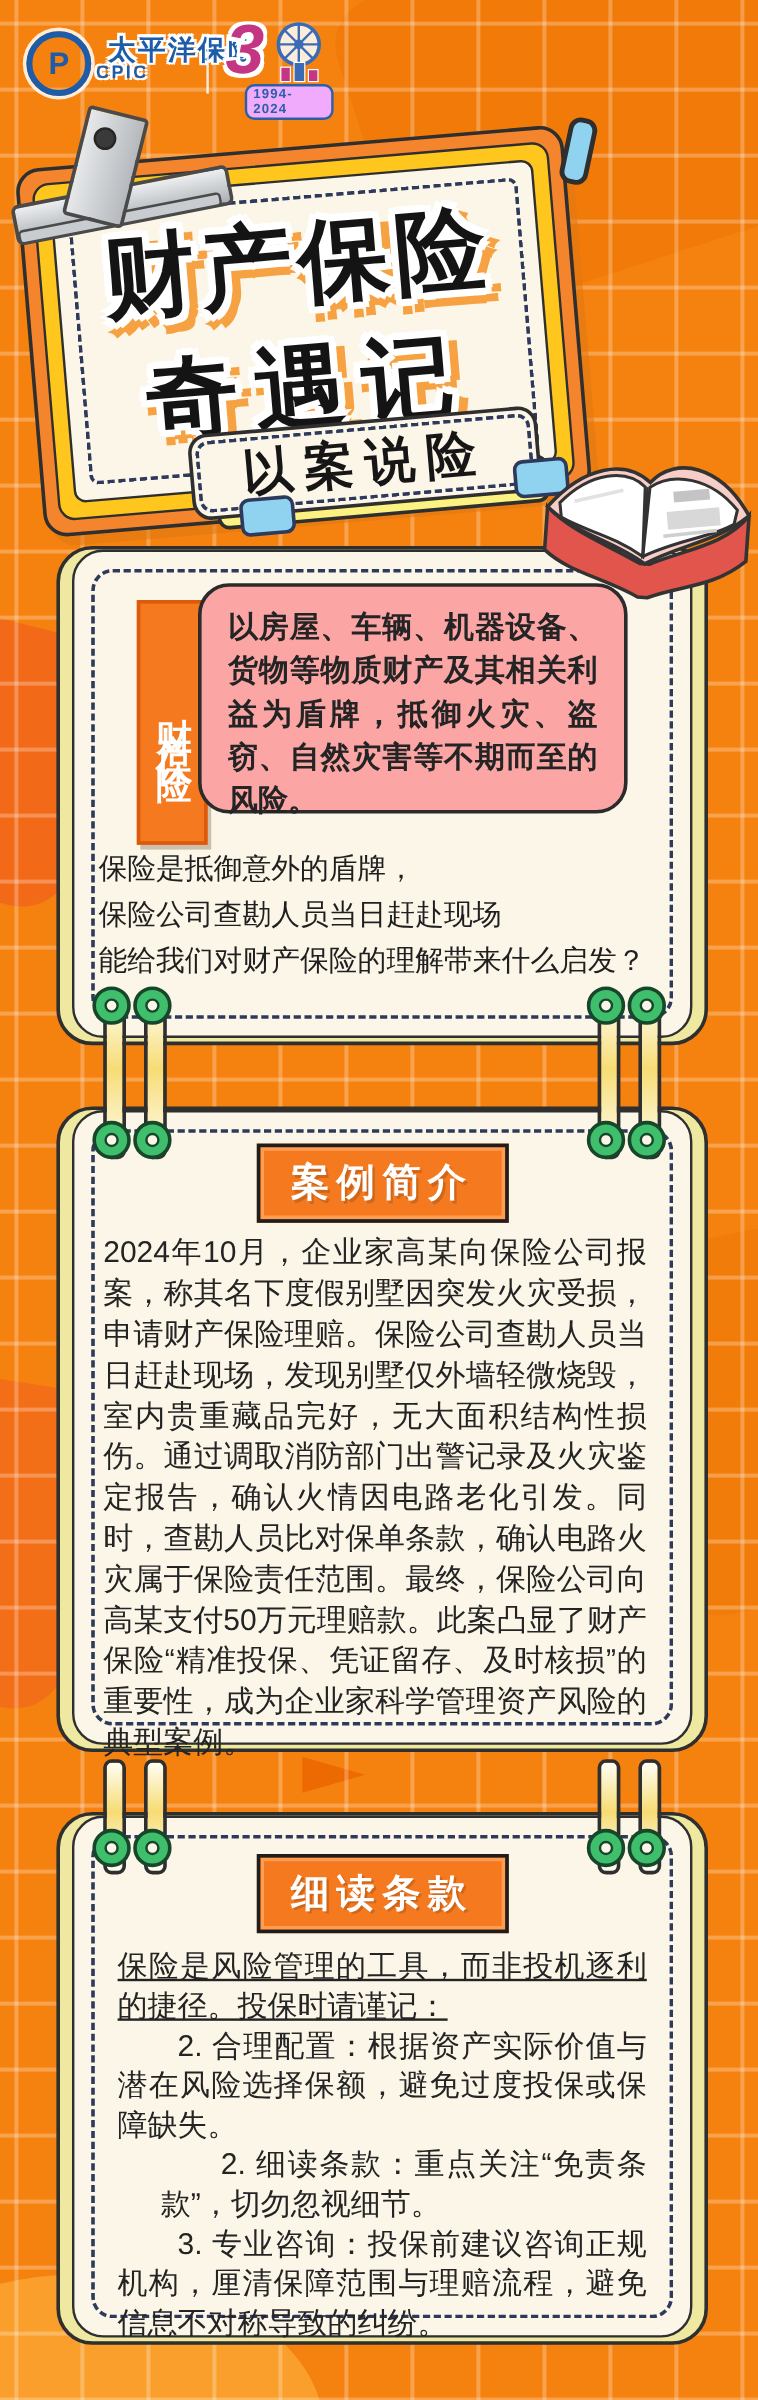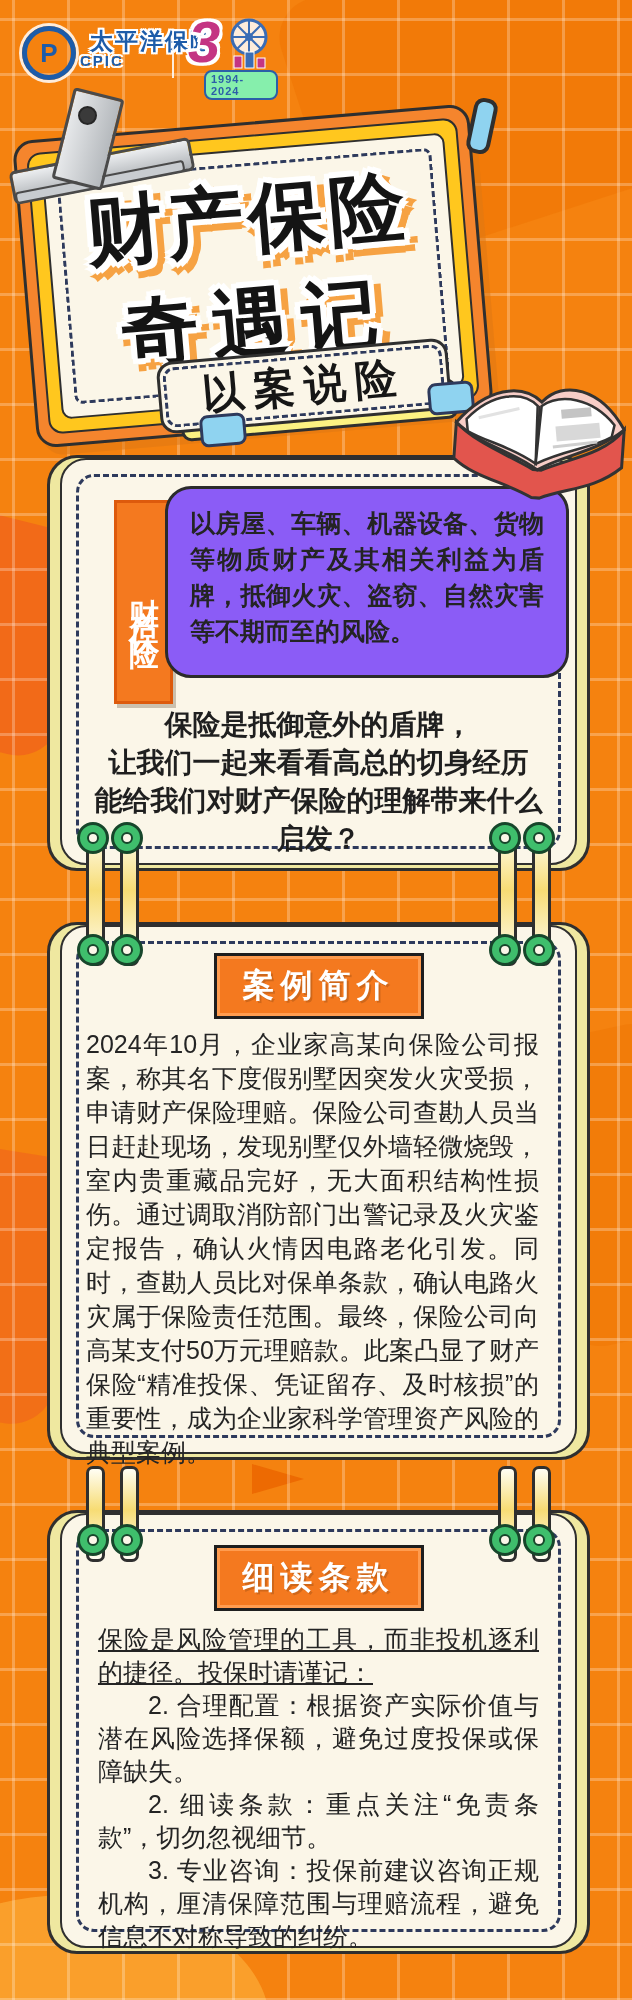--- a/index.html
+++ b/index.html
@@ -64,25 +64,25 @@
   .clip-bar { position:absolute; left:0; top:58px; width:178px; height:28px; transform:rotate(-11deg);
     background:linear-gradient(180deg,#ECEEF0,#ACB0B4); border:3px solid #4A4A4A; border-radius:6px; }
   .clip-bar-line { position:absolute; left:4px; top:80px; width:168px; height:8px; transform:rotate(-11deg);
     background:#C8CCD0; border:2px solid #4A4A4A; border-radius:4px; }
   
   .v-tab { position:absolute; left:52px; top:40px; width:53px; height:198px; background:#F4791F;
     border:3px solid #DD5A0C; box-shadow:3px 4px 0 rgba(60,30,0,.25);
     display:flex; align-items:center; justify-content:center;
     writing-mode:vertical-rl; text-orientation:upright; letter-spacing:14px;
     color:#FFFFFF; font-size:30px; font-weight:900; }
-  .def-box { position:absolute; left:103px; top:26px; width:404px; height:192px; box-sizing:border-box;
-    background:#8b5cf6; border:3px solid #2B2B2B; border-radius:26px; padding:16px 22px;
+  .def-box { position:absolute; left:103px; top:26px; width:358px; height:192px; box-sizing:border-box;
+    background:#fca5a5; border:3px solid #2B2B2B; border-radius:26px; padding:16px 22px;
     color:#242424; font-size:25px; line-height:36px; font-weight:600; text-align:justify; }
-  .lead { position:absolute; left:20px; right:20px; top:246px; text-align:center;
-    color:#1F1F1F; font-size:28px; line-height:38px; font-weight:700; }
+  .lead { position:absolute; left:20px; right:20px; top:246px; 
+    color:#1F1F1F; font-size:24px; line-height:38px; font-weight:400; }
   
   .strap { position:absolute; width:13px; border-radius:7px;
     background:linear-gradient(180deg,#FFFEF4 0%,#F7DC74 45%,#FFFEF4 100%);
     border:3px solid #2F2F2F; z-index:5; }
   .grommet { position:absolute; width:26px; height:26px; border-radius:50%; background:#3FBE6C;
     border:3px solid #17462B; z-index:6; display:flex; align-items:center; justify-content:center; }
   .grommet-hole { width:8px; height:8px; border-radius:50%; background:#FBF6E8; border:2px solid #17462B; }
   
   .header { position:absolute; left:0; top:0; width:632px; height:100px; z-index:4; }
   .logo-circle { position:absolute; left:22px; top:26px; width:44px; height:44px; border-radius:50%;
@@ -90,21 +90,21 @@
     display:flex; align-items:center; justify-content:center;
     color:#1D5CA9; font-weight:900; font-size:26px; }
   .brand-text { position:absolute; left:78px; top:26px; color:#1D5CA9; font-weight:900; font-size:23px; letter-spacing:2px;
     text-shadow:-2px -2px 0 #fff,2px -2px 0 #fff,-2px 2px 0 #fff,2px 2px 0 #fff,0 2px 0 #fff,0 -2px 0 #fff,2px 0 0 #fff,-2px 0 0 #fff;padding-left:12px; }
   .brand-abbr { position:absolute; left:80px; top:52px; color:#1D5CA9; font-weight:900; font-size:15px; letter-spacing:2px;
     text-shadow:-2px -2px 0 #fff,2px -2px 0 #fff,-2px 2px 0 #fff,2px 2px 0 #fff; }
   .header-divider { position:absolute; left:172px; top:30px; width:2px; height:48px; background:rgba(255,255,255,.85); }
   .anniv { position:absolute; left:188px; top:8px; width:90px; height:86px; }
   .anniv-three { position:absolute; left:0; top:0; font-size:58px; font-weight:900; font-style:italic; color:#C43583;
     text-shadow:-3px -3px 0 #fff,3px -3px 0 #fff,-3px 3px 0 #fff,3px 3px 0 #fff,0 3px 0 #fff,0 -3px 0 #fff; }
-  .anniv-years { position:absolute; left:16px; top:62px; background:#86efac; border:2px solid #2B5FA8; border-radius:8px;
+  .anniv-years { position:absolute; left:16px; top:62px; background:#f0abfc; border:2px solid #2B5FA8; border-radius:8px;
     color:#2B5FA8; font-weight:900; font-size:11px; padding:1px 5px; letter-spacing:1px; }
   
   .book { position:absolute; left:448px; top:350px; width:184px; height:160px; z-index:6; transform:rotate(4deg); }
   
   .tri-flag { position:absolute; left:252px; top:1464px; width:0; height:0; z-index:1;
     border-top:15px solid transparent; border-bottom:15px solid transparent; border-left:52px solid #ED6A02; }
 </style>
 </head>
 <body>
 
@@ -179,21 +179,21 @@
   </svg>
 
   <div class="card" style="left:47px; top:455px; width:537px; height:410px;">
     <div class="card-face">
       <div class="card-dash"></div>
       <div class="card-content">
         <div class="v-tab">财产保险</div>
         <div class="def-box">以房屋、车辆、机器设备、货物等物质财产及其相关利益为盾牌，抵御火灾、盗窃、自然灾害等不期而至的风险。</div>
         <div class="lead">
           <div>保险是抵御意外的盾牌，</div>
-          <div>让我们一起来看看高总的切身经历</div>
+          <div>保险公司查勘人员当日赶赴现场</div>
           <div>能给我们对财产保险的理解带来什么启发？</div>
         </div>
       </div>
     </div>
   </div>
 
   <div class="strap" style="left:86px; top:828px; height:132px;"></div>
   <div class="strap" style="left:120px; top:828px; height:132px;"></div>
   <div class="strap" style="left:498px; top:828px; height:132px;"></div>
   <div class="strap" style="left:532px; top:828px; height:132px;"></div>
@@ -250,20 +250,20 @@
     </div>
 
   <div class="card" style="left:47px; top:1510px; width:537px; height:438px;">
     <div class="card-face">
       <div class="card-dash"></div>
       <div class="card-content">
         <div class="banner" style="top:30px;">细读条款</div>
         <div style="position:absolute; left:36px; right:36px; top:108px;">
           <div class="body-text" style="line-height:33px;text-decoration:underline;">保险是风险管理的工具，而非投机逐利的捷径。投保时请谨记：</div>
           <div class="body-text" style="line-height:33px; text-indent:2em;">2. 合理配置：根据资产实际价值与潜在风险选择保额，避免过度投保或保障缺失。</div>
-          <div class="body-text" style="line-height:33px; text-indent:2em;">2. 细读条款：重点关注“免责条款”，切勿忽视细节。</div>
+          <div class="body-text" style="line-height:33px; text-indent:2em;margin-left:36px;">2. 细读条款：重点关注“免责条款”，切勿忽视细节。</div>
           <div class="body-text" style="line-height:33px; text-indent:2em;">3. 专业咨询：投保前建议咨询正规机构，厘清保障范围与理赔流程，避免信息不对称导致的纠纷。</div>
         </div>
       </div>
     </div>
   </div>
 
 </div>
 
 </body></html>

